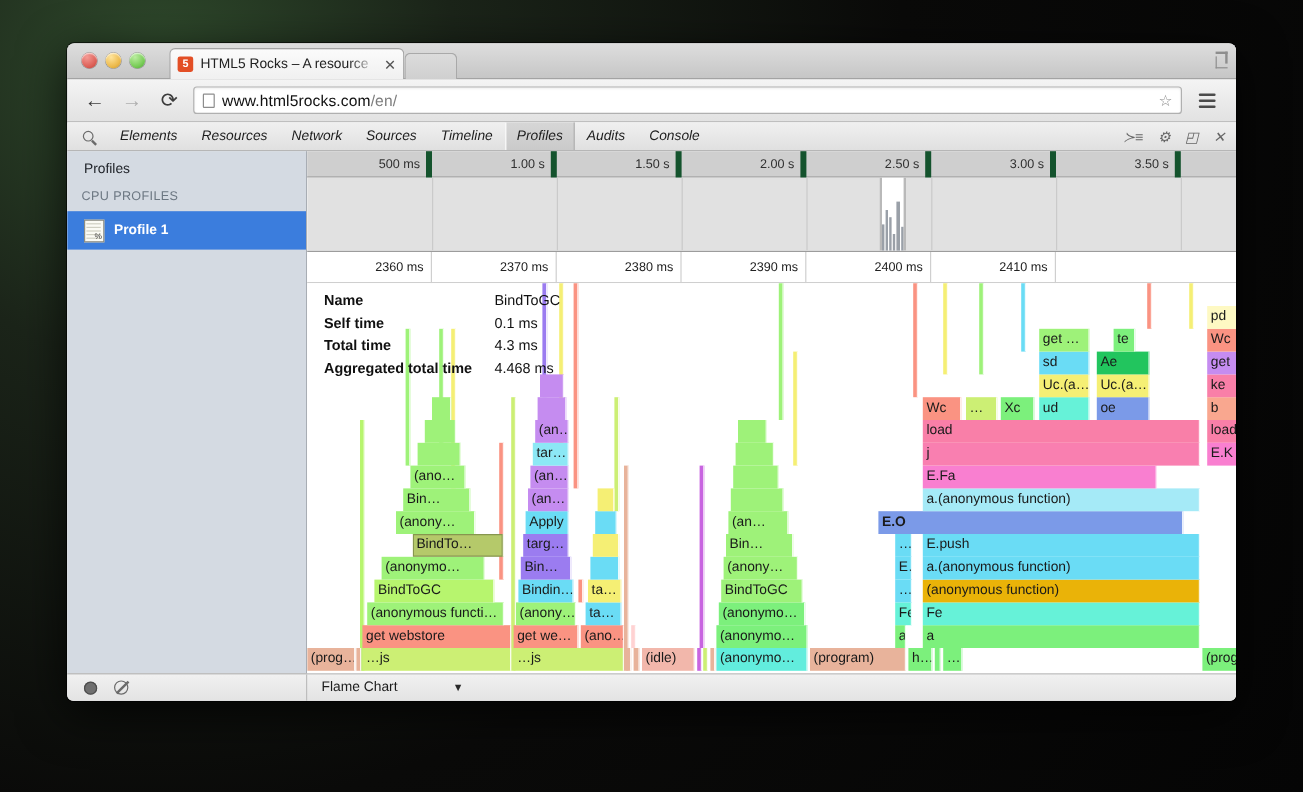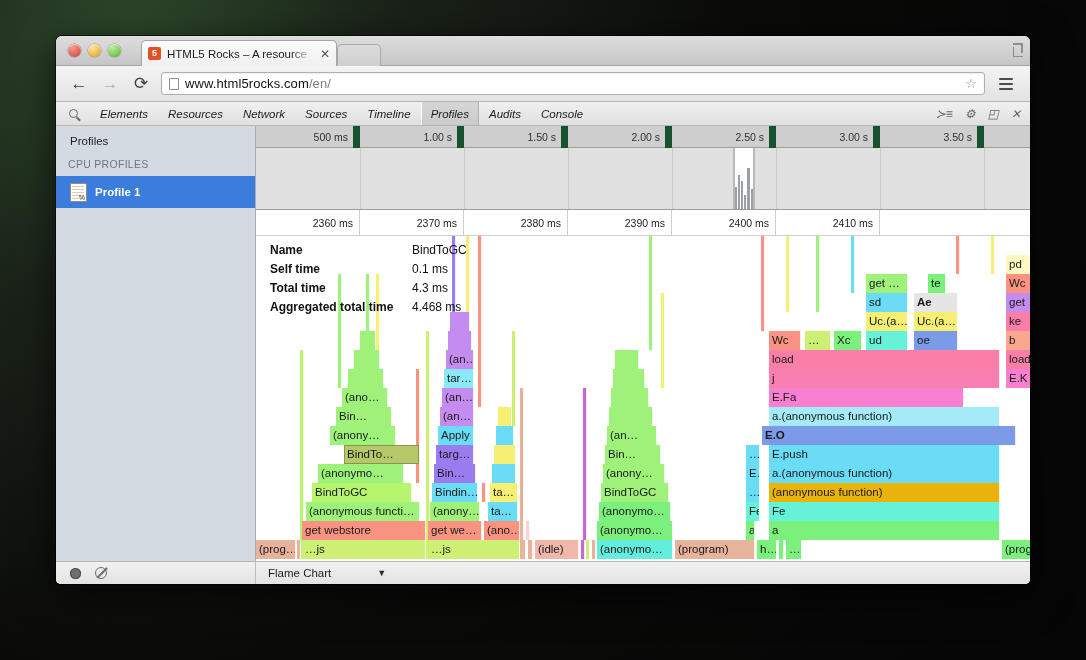--- a/index.html
+++ b/index.html
@@ -91,21 +91,21 @@
     background:#cfcfc2; }
   .sb-glyph::after{ content:"%"; position:absolute; right:1px; bottom:0px; font-size:7px; color:#444; }
   #sb-label{ font-size:11.5px; color:#fff; font-weight:bold; }
 
   
   #main{ flex:1; display:flex; flex-direction:column; min-width:0; background:#fff; }
 
   
   #overview-ruler{ height:22px; background:#cfcfcf; border-bottom:1px solid #9e9e9e;
     position:relative; }
-  #overview-ruler .tk{ position:absolute; top:0; height:36px; border-right:7px solid #14532d;
+  #overview-ruler .tk{ position:absolute; top:0; height:36px; border-right:5px solid #14532d;
     font-size:10.5px; color:#303030; text-align:right; padding-right:5px; line-height:22px; }
   #overview{ height:62px; position:relative; background:#fff;
     border-bottom:1px solid #9c9c9c; overflow:hidden; }
   #overview .grid{ position:absolute; top:0; bottom:0; width:1px; background:#e2e2e2; }
   .ov-bar{ position:absolute; bottom:0; background:#9aa0a8; }
   .ov-window{ position:absolute; top:-22px; bottom:0; background:rgba(255,255,255,0);
     border-left:2px solid #b9b9b9; border-right:2px solid #b9b9b9; }
   .ov-shade{ position:absolute; top:-22px; bottom:0; background:rgba(120,120,120,.22); }
 
   
@@ -339,21 +339,21 @@
               <div class="fr sel" style="left: 68px; width: 76px; top: 209px; height: 19px; background: rgb(181, 201, 106);">BindTo…</div>
               <div class="fr" style="left: 180px; width: 38px; top: 209px; height: 19px; background: rgb(155, 124, 240);">targ…</div>
               <div class="fr" style="left: 238px; width: 22px; top: 209px; height: 19px; background: rgb(245, 239, 116);"></div>
               <div class="fr" style="left: 349px; width: 56px; top: 209px; height: 19px; background: rgb(158, 242, 121);">Bin…</div>
               <div class="fr" style="left: 490px; width: 14px; top: 209px; height: 19px; background: rgb(106, 220, 245);">…</div>
               <div class="fr" style="left: 513px; width: 231px; top: 209px; height: 19px; background: rgb(106, 220, 245);">E.push</div>
               <div class="fr" style="left: 74px; width: 66px; top: 190px; height: 19px; background: rgb(158, 242, 121);">(anony…</div>
               <div class="fr" style="left: 182px; width: 36px; top: 190px; height: 19px; background: rgb(106, 220, 245);">Apply</div>
               <div class="fr" style="left: 240px; width: 18px; top: 190px; height: 19px; background: rgb(106, 220, 245);"></div>
               <div class="fr" style="left: 351px; width: 50px; top: 190px; height: 19px; background: rgb(158, 242, 121);">(an…</div>
-              <div class="fr" style="left: 506px; width: 254px; top: 190px; height: 19px; background: rgb(123, 154, 232); font-weight: bold;">E.O</div>
+              <div class="fr" style="left: 476px; width: 254px; top: 190px; height: 19px; background: rgb(123, 154, 232); font-weight: bold;">E.O</div>
               <div class="fr" style="left: 80px; width: 56px; top: 171px; height: 19px; background: rgb(158, 242, 121);">Bin…</div>
               <div class="fr" style="left: 184px; width: 34px; top: 171px; height: 19px; background: rgb(197, 140, 240);">(an…</div>
               <div class="fr" style="left: 242px; width: 14px; top: 171px; height: 19px; background: rgb(245, 239, 116);"></div>
               <div class="fr" style="left: 353px; width: 44px; top: 171px; height: 19px; background: rgb(158, 242, 121);"></div>
               <div class="fr" style="left: 513px; width: 231px; top: 171px; height: 19px; background: rgb(165, 234, 247);">a.(anonymous function)</div>
               <div class="fr" style="left: 86px; width: 46px; top: 152px; height: 19px; background: rgb(158, 242, 121);">(ano…</div>
               <div class="fr" style="left: 186px; width: 32px; top: 152px; height: 19px; background: rgb(197, 140, 240);">(an…</div>
               <div class="fr" style="left: 355px; width: 38px; top: 152px; height: 19px; background: rgb(158, 242, 121);"></div>
               <div class="fr" style="left: 513px; width: 195px; top: 152px; height: 19px; background: rgb(249, 127, 208);">E.Fa</div>
               <div class="fr" style="left: 92px; width: 36px; top: 133px; height: 19px; background: rgb(158, 242, 121);"></div>
@@ -371,21 +371,21 @@
               <div class="fr" style="left: 549px; width: 26px; top: 95px; height: 19px; background: rgb(204, 239, 116);">…</div>
               <div class="fr" style="left: 578px; width: 28px; top: 95px; height: 19px; background: rgb(124, 240, 124);">Xc</div>
               <div class="fr" style="left: 610px; width: 42px; top: 95px; height: 19px; background: rgb(102, 242, 216);">ud</div>
               <div class="fr" style="left: 658px; width: 44px; top: 95px; height: 19px; background: rgb(123, 154, 232);">oe</div>
               <div class="fr" style="left: 750px; width: 30px; top: 95px; height: 19px; background: rgb(249, 167, 143);">b</div>
               <div class="fr" style="left: 194px; width: 20px; top: 76px; height: 19px; background: rgb(197, 140, 240);"></div>
               <div class="fr" style="left: 610px; width: 42px; top: 76px; height: 19px; background: rgb(245, 239, 116);">Uc.(a…</div>
               <div class="fr" style="left: 658px; width: 44px; top: 76px; height: 19px; background: rgb(245, 239, 116);">Uc.(a…</div>
               <div class="fr" style="left: 750px; width: 30px; top: 76px; height: 19px; background: rgb(249, 127, 168);">ke</div>
               <div class="fr" style="left: 610px; width: 42px; top: 57px; height: 19px; background: rgb(106, 220, 245);">sd</div>
-              <div class="fr" style="left: 658px; width: 44px; top: 57px; height: 19px; background: #e5e5e5; font-weight: bold;">Ae</div>
+              <div class="fr" style="left: 658px; width: 44px; top: 57px; height: 19px; background: #22c55e;">Ae</div>
               <div class="fr" style="left: 750px; width: 30px; top: 57px; height: 19px; background: rgb(197, 140, 240);">get</div>
               <div class="fr" style="left: 750px; width: 30px; top: 133px; height: 19px; background: rgb(249, 127, 208);">E.K</div>
               <div class="fr" style="left: 610px; width: 42px; top: 38px; height: 19px; background: rgb(158, 242, 121);">get …</div>
               <div class="fr" style="left: 672px; width: 18px; top: 38px; height: 19px; background: rgb(124, 240, 124);">te</div>
               <div class="fr" style="left: 750px; width: 30px; top: 38px; height: 19px; background: rgb(250, 147, 130);">Wc</div>
               <div class="fr" style="left: 750px; width: 30px; top: 19px; height: 19px; background: #fef9c3;">pd</div>
             </div>
         </div>
       </div>
 

